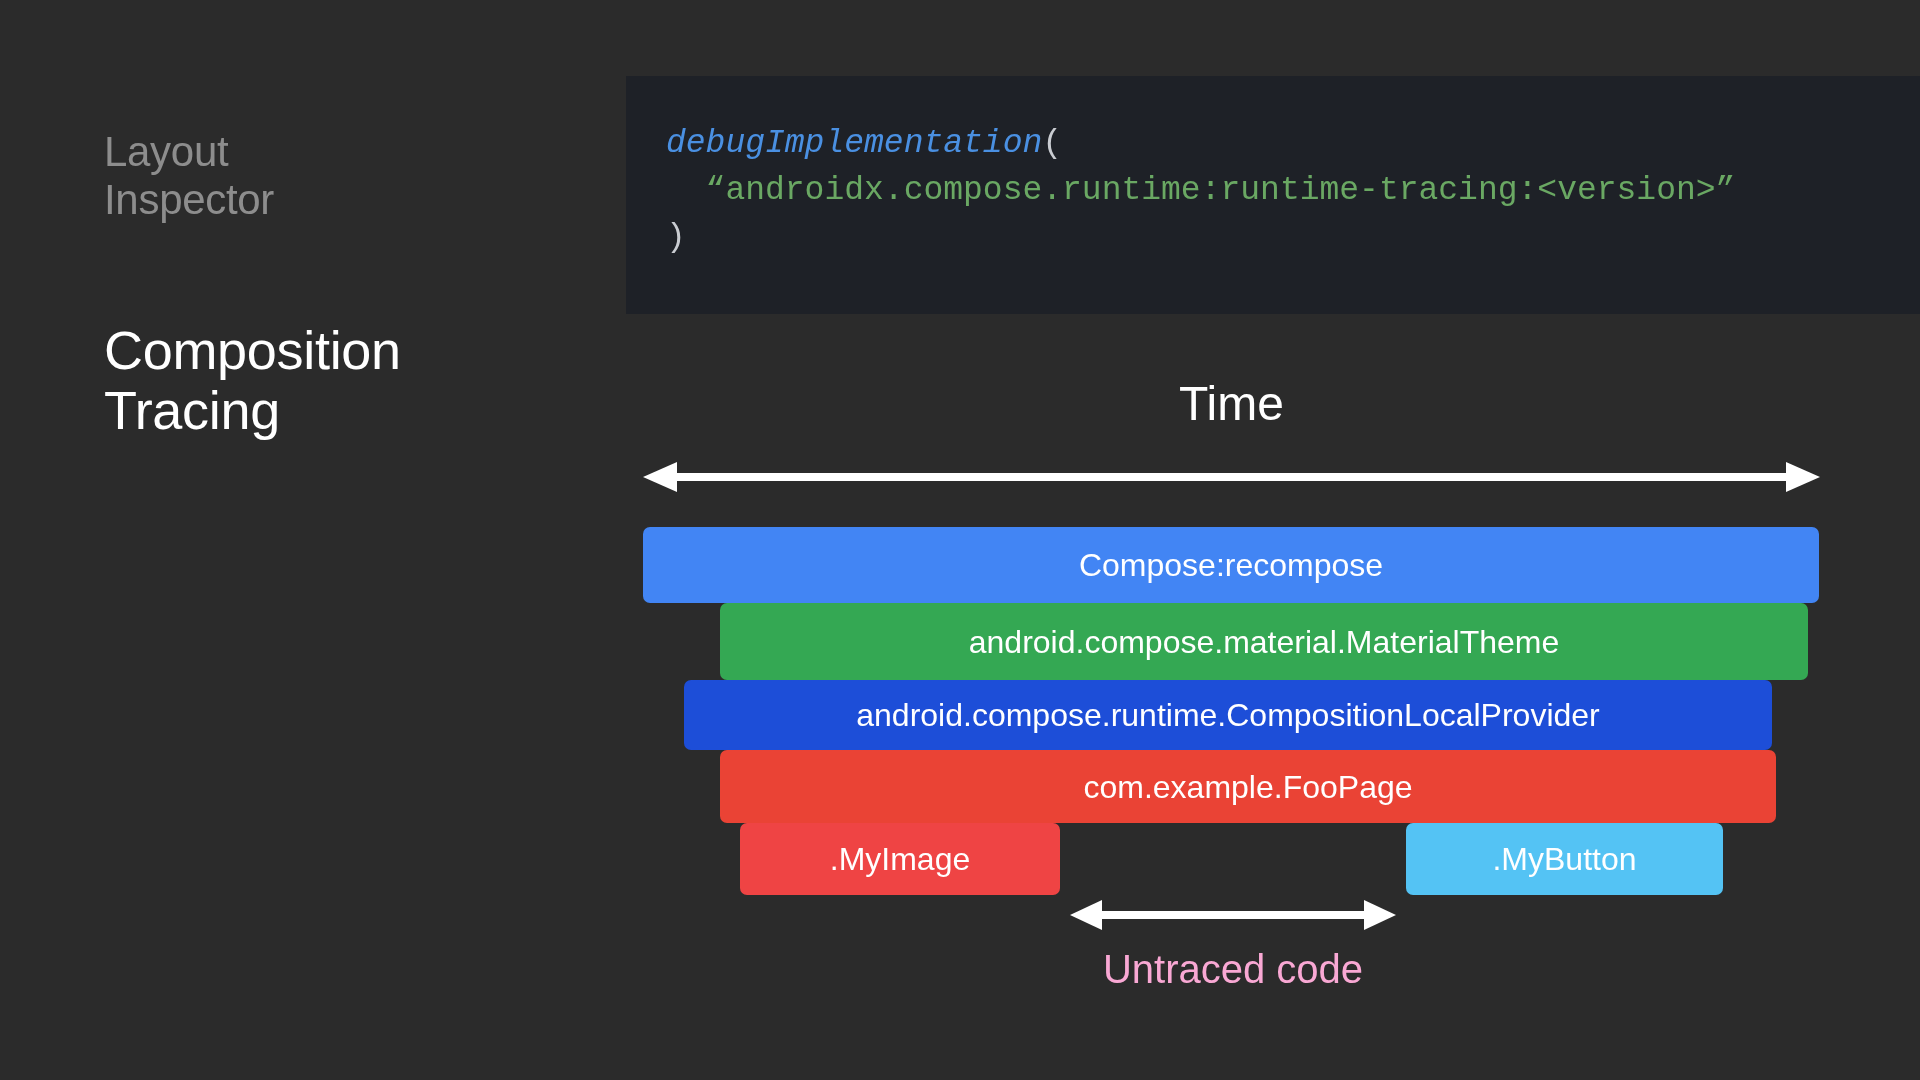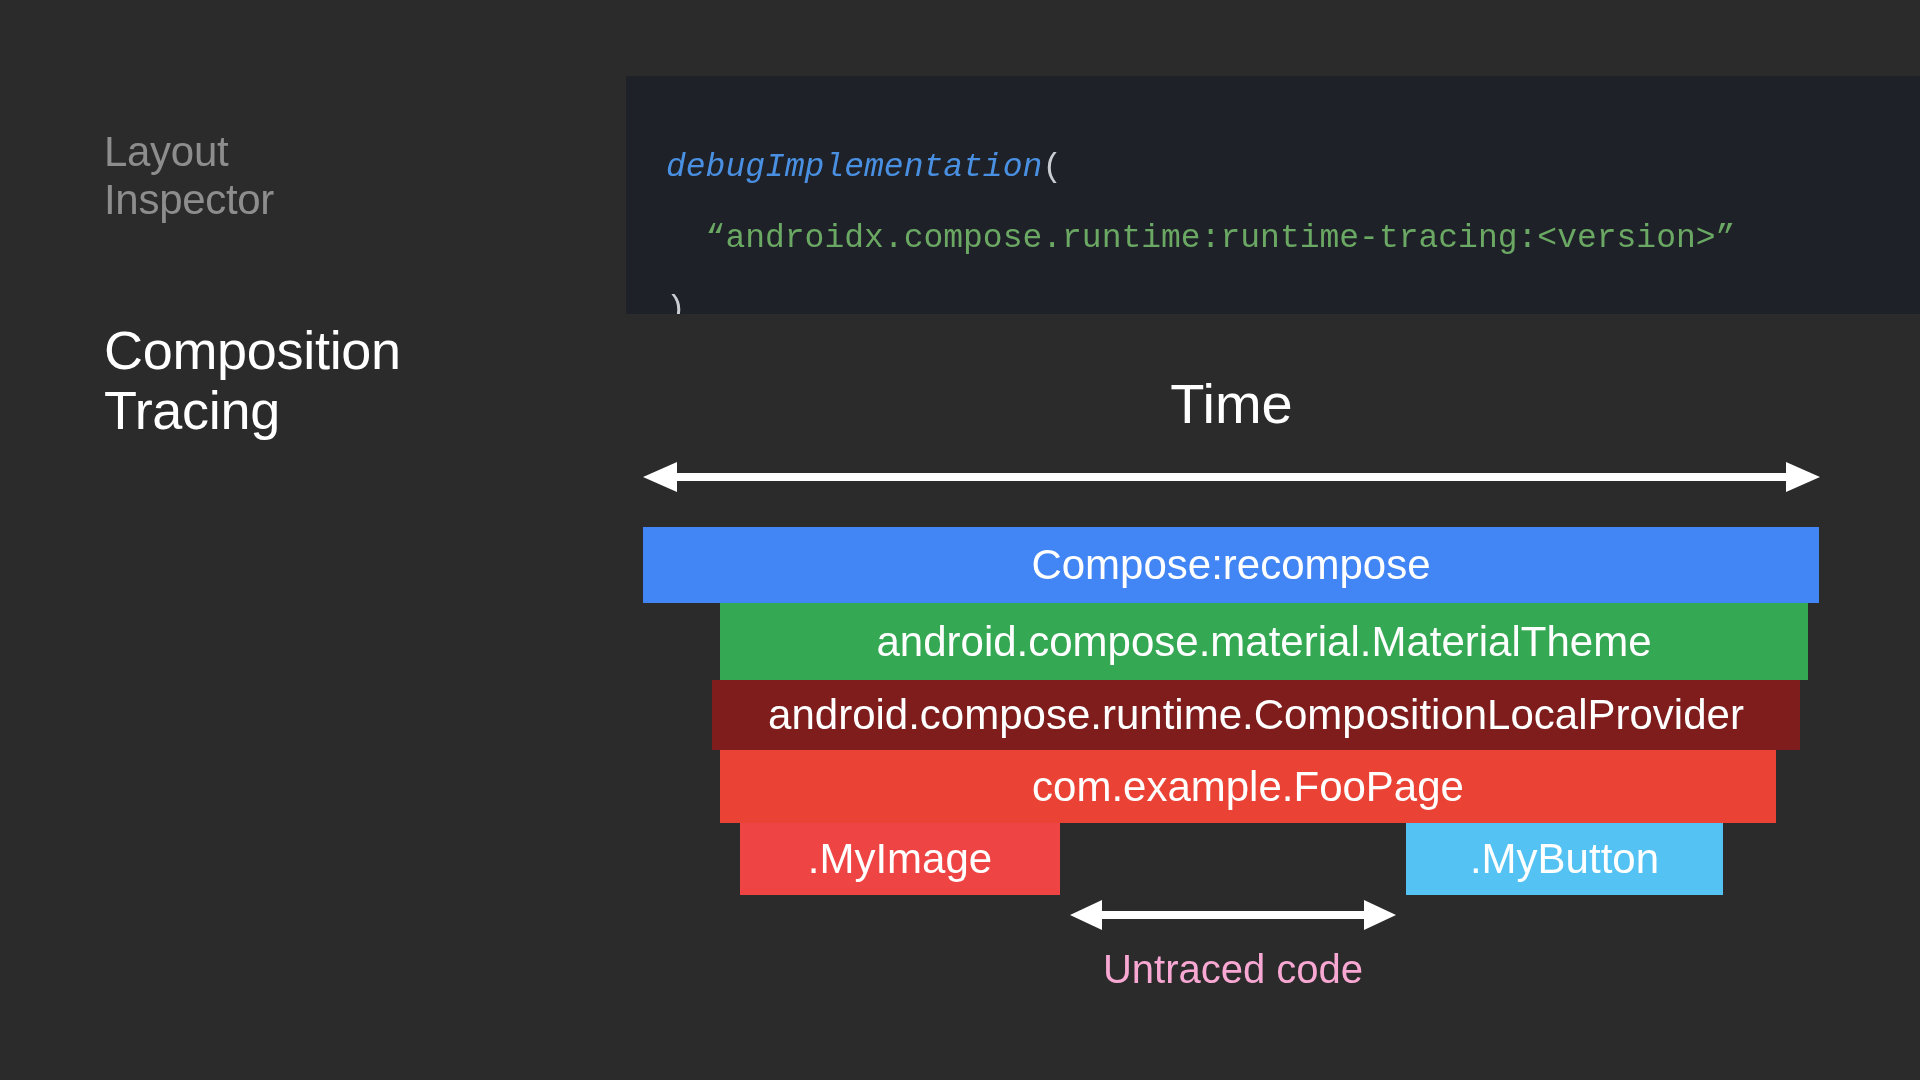--- a/index.html
+++ b/index.html
@@ -47,60 +47,61 @@
     width: 1294px;
     height: 238px;
     background: #1e2127;
     padding: 44px 0 0 40px;
     font-family: "Liberation Mono", "DejaVu Sans Mono", monospace;
     font-size: 33px;
     line-height: 47px;
     white-space: nowrap;
     overflow: hidden;
   }
-  .code-line { display: block; margin-top: 24px; }
+  .code-line { display: block; }
   .tok-fn    { color: #4a90e2; font-style: italic; }
   .tok-punct { color: #c9ccd1; }
   .tok-str   { color: #6aa863; text-align: right; }
   .indent    { display: inline-block; width: 2ch; }
 
   
   #time-label {
     position: absolute;
     left: 643px;
     top: 376px;
     width: 1177px;
     text-align: center;
-    font-size: 56px;
+    font-size: 48px;
     line-height: 56px;
     color: #ffffff;
   }
   #time-axis {
     position: absolute;
     left: 643px;
     top: 462px;
     width: 1177px;
     height: 30px;
   }
 
   
   .bar {
     position: absolute;
     display: flex;
     align-items: center;
     justify-content: center;
     color: #ffffff;
-    font-size: 42px;
+    font-size: 32px;
     line-height: 36px;
     white-space: nowrap;
     overflow: hidden;
+    border-radius: 7px;
   }
   #bar-recompose           { left: 643px;  top: 527px; width: 1176px; height: 76px; background: #4285f4; }
   #bar-materialtheme       { left: 720px;  top: 603px; width: 1088px; height: 77px; background: #34a853; }
-  #bar-compositionlocal    { left: 712px;  top: 680px; width: 1088px; height: 70px; background: #7f1d1d; }
+  #bar-compositionlocal    { left: 684px;  top: 680px; width: 1088px; height: 70px; background: #1d4ed8; }
   #bar-foopage             { left: 720px;  top: 750px; width: 1056px; height: 73px; background: #ea4335; }
   #bar-myimage             { left: 740px;  top: 823px; width: 320px; height: 72px; background: #ef4444; }
   #bar-mybutton            { left: 1406px; top: 823px; width: 317px; height: 72px; background: #54c3f4; }
 
   
   #untraced-axis {
     position: absolute;
     left: 1070px;
     top: 900px;
     width: 326px;

